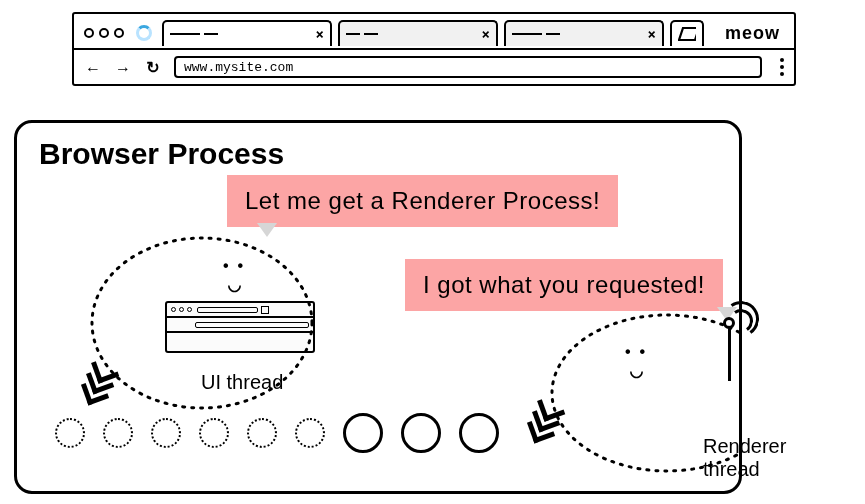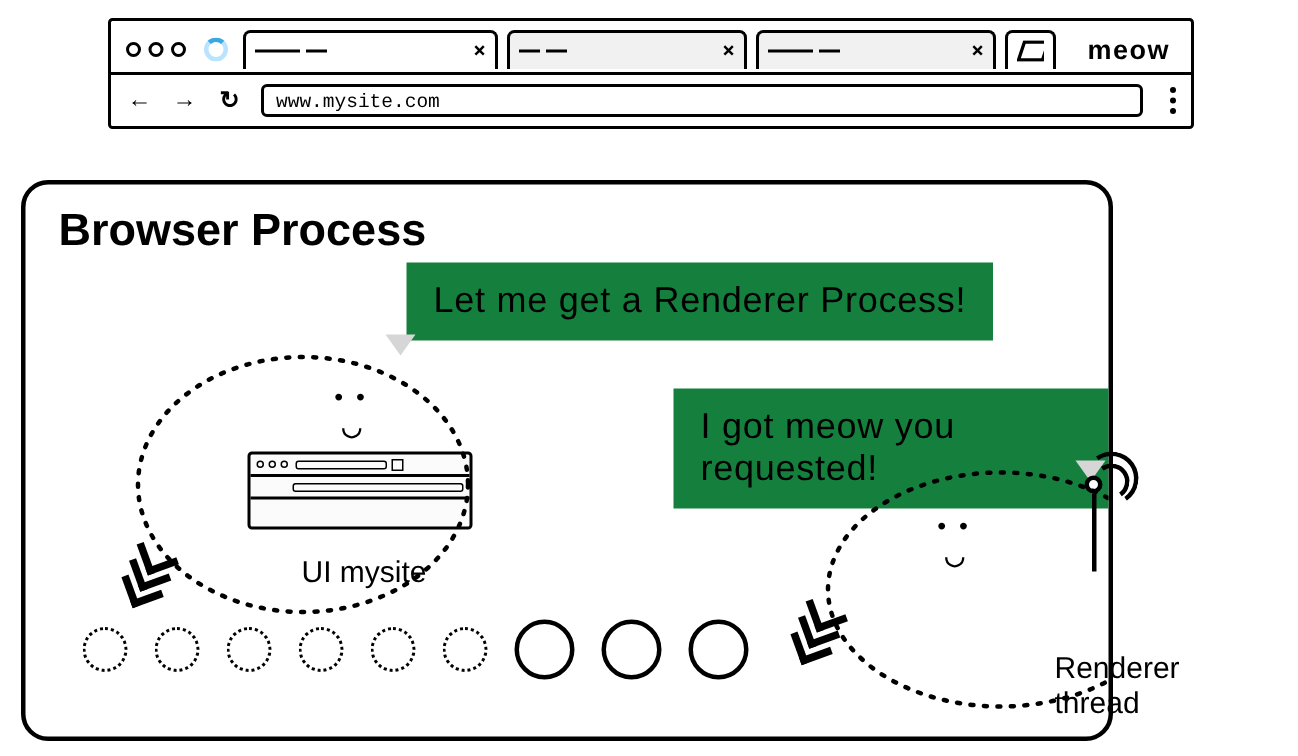--- a/index.html
+++ b/index.html
@@ -78,25 +78,24 @@
     border:3px solid #000;
     border-radius:18px;
     background:#fff;
   }
   .panel-title {
     position:absolute; top:14px; left:22px;
     font-size:30px; font-weight:700;
   }
   .speech {
     position:absolute;
-    background:#15803d;
+    background:#fca5a5;
     padding:12px 18px;
     font-size:24px;
     letter-spacing:.5px;
-    margin-left:44px;
   }
   .speech.one { top:52px; left:210px; }
   .speech.two { top:136px; left:388px; }
   .pointer {
     position:absolute; width:0; height:0;
     border-left:10px solid transparent;
     border-right:10px solid transparent;
     border-top:14px solid #d6d6d6;
   }
   .pointer.one { top:100px; left:240px; }
@@ -210,39 +209,39 @@
       </div>
   </div>
 </div>
 
 <div class="panel">
   <div class="panel-title">Browser Process</div>
 
   <div class="speech one">Let me get a Renderer Process!</div>
   <div class="pointer one"></div>
 
-  <div class="speech two">I got meow you requested!</div>
+  <div class="speech two">I got what you requested!</div>
   <div class="pointer two"></div>
 
   <div class="face left eyes">•&nbsp;&nbsp;•<br>&nbsp;◡</div>
   <div class="mini-browser">
     <div class="row">
         <span class="dot"></span>
         <span class="dot"></span>
         <span class="dot"></span>
       <span class="bar" style="flex:.6"></span>
         <span class="sq"></span>
       </div>
     <div class="row">
         <span class="bar" style="flex:.15;border:none"></span>
         <span class="bar"></span>
       </div>
     <div class="row"></div>
   </div>
-  <div class="ui-label left">UI mysite</div>
+  <div class="ui-label left">UI thread</div>
 
   <div class="face right eyes">•&nbsp;&nbsp;•<br>&nbsp;◡</div>
   <div class="antenna">
     <div class="wave w2"></div>
       <div class="wave w1"></div>
     <div class="ball"></div>
       <div class="pole"></div>
   </div>
   <div class="ui-label right">Renderer thread</div>
 

